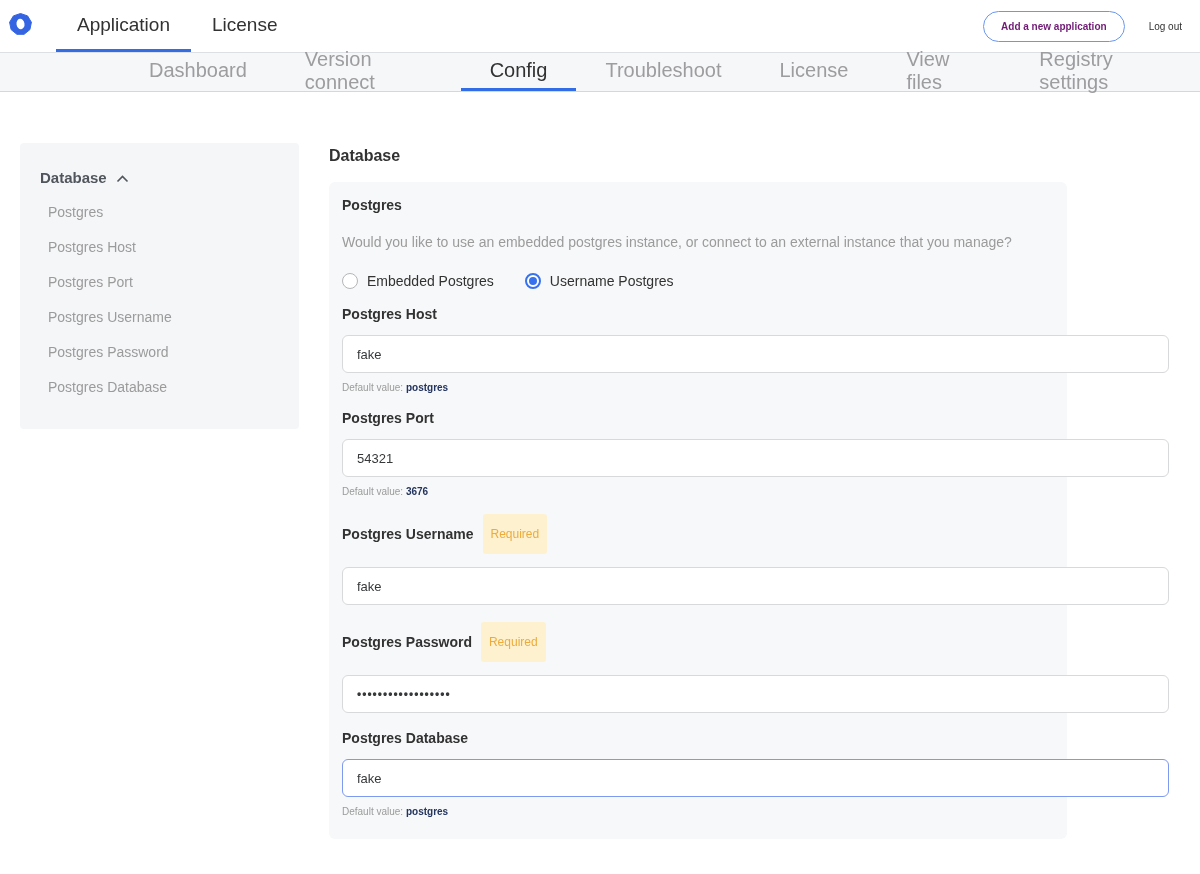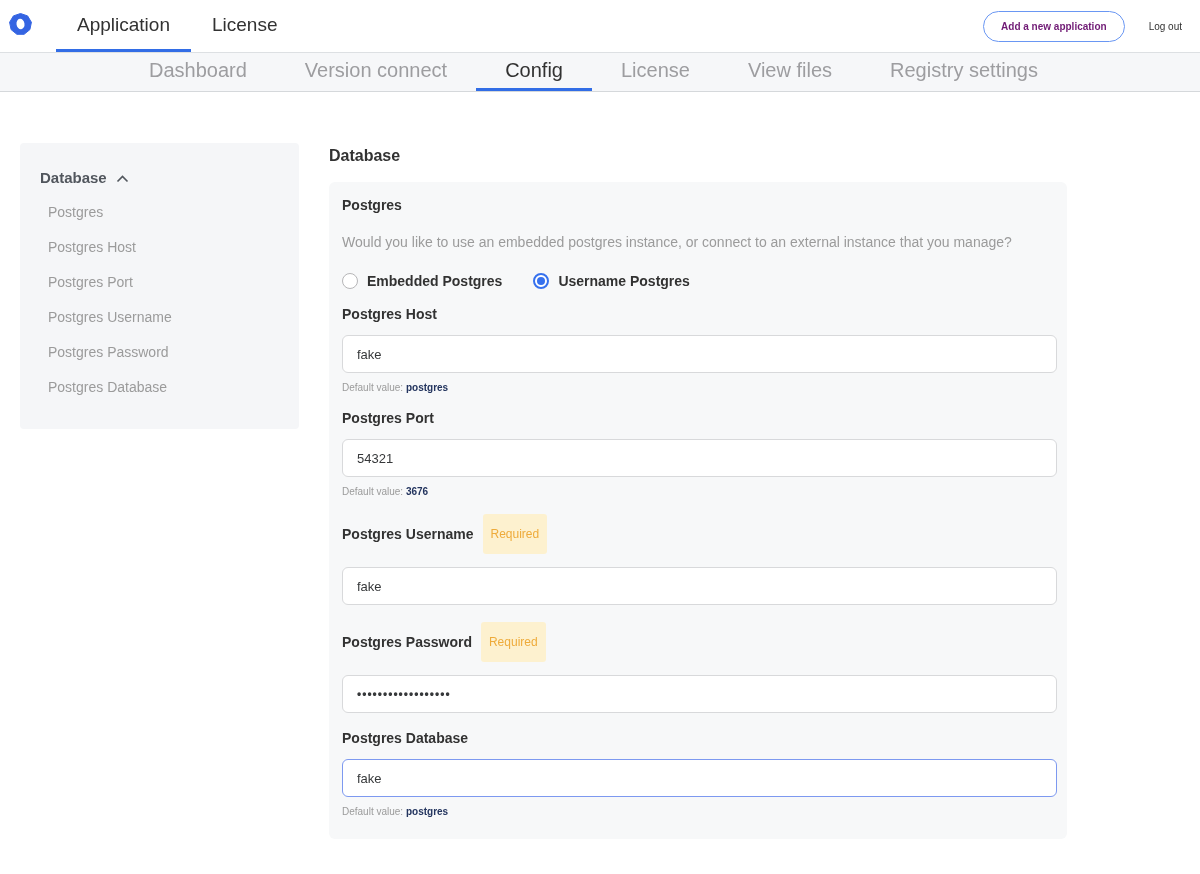--- a/index.html
+++ b/index.html
@@ -37,32 +37,32 @@
   .sidebar-item { line-height:35px; font-size:14px; color:#9b9b9b; cursor:pointer; }
 
   .main { margin-left:30px; width:738px; }
   .section-title { font-size:16px; font-weight:bold; color:#323232; margin-top:4px; line-height:18px; }
   .card { margin-top:17px; background:#f7f8f9; border-radius:6px; padding:15px 11px 22px 13px; }
 
   .item-label { font-size:14px; font-weight:bold; color:#323232; }
   .help-text { margin-top:21px; font-size:14px; color:#9b9b9b; }
 
   .radio-row { display:flex; gap:31px; margin:23px 0 4px; }
-  .radio-opt { display:flex; align-items:flex-start; gap:9px; font-size:14px; font-weight:bold;
+  .radio-opt { display:flex; align-items:flex-start; gap:9px; font-size:14px; font-weight:normal;
                color:#323232; cursor:pointer; }
   .radio-circle { width:16px; height:16px; border-radius:50%; border:1px solid #b6b6b8; background:#fff;
                   display:flex; align-items:center; justify-content:center; flex-shrink:0; }
   .radio-circle.checked { border:2px solid #3671ee; }
   .radio-circle.checked::after { content:""; width:8px; height:8px; border-radius:50%; background:#3671ee; }
 
   .field { margin-top:17px; }
   .field-label-row { display:flex; align-items:center; gap:9px; }
   .required-badge { background:#fdf1cf; color:#eeab3b; font-size:12px; font-weight:400;
                     padding:13px 8px; border-radius:3px; }
-  .text-input { display:block; width:715px; height:38px; margin-top:13px; border:1px solid #d8d9db;
+  .text-input { display:block; width:827px; height:38px; margin-top:13px; border:1px solid #d8d9db;
                 border-radius:6px; padding:0 14px; font-size:13px; color:#36383a; background:#fff;
                 outline:none; font-family:inherit; }
   .text-input.focused { border:1px solid #7d99f0; }
   .text-input.password { letter-spacing:1px; font-weight:bold; font-size:12px; }
   .default-hint { margin-top:9px; font-size:10px; color:#9b9b9b; }
   .default-value { font-weight:bold; color:#24355f; }
 
   .save-btn { margin-top:45px; background:#3b68de; color:#fff; font-weight:bold; font-size:13px;
               border:none; border-radius:4px; padding:10px 15px; cursor:pointer; font-family:inherit; }
 </style>
@@ -89,20 +89,21 @@
   <div class="topbar-right">
     <button class="add-app-btn">Add a new application</button>
     <span class="logout">Log out</span>
   </div>
 </header>
 
 <nav class="subnav">
   <div class="subnav-item">Dashboard</div>
   <div class="subnav-item">Version connect</div>
   <div class="subnav-item active">Config</div>
+  <div class="subnav-item">Troubleshoot</div>
   <div class="subnav-item">License</div>
   <div class="subnav-item">View files</div>
   <div class="subnav-item">Registry settings</div>
 </nav>
 
 <div class="content">
 
   <aside class="sidebar">
     <div class="sidebar-group-header">
       <span>Database</span>

